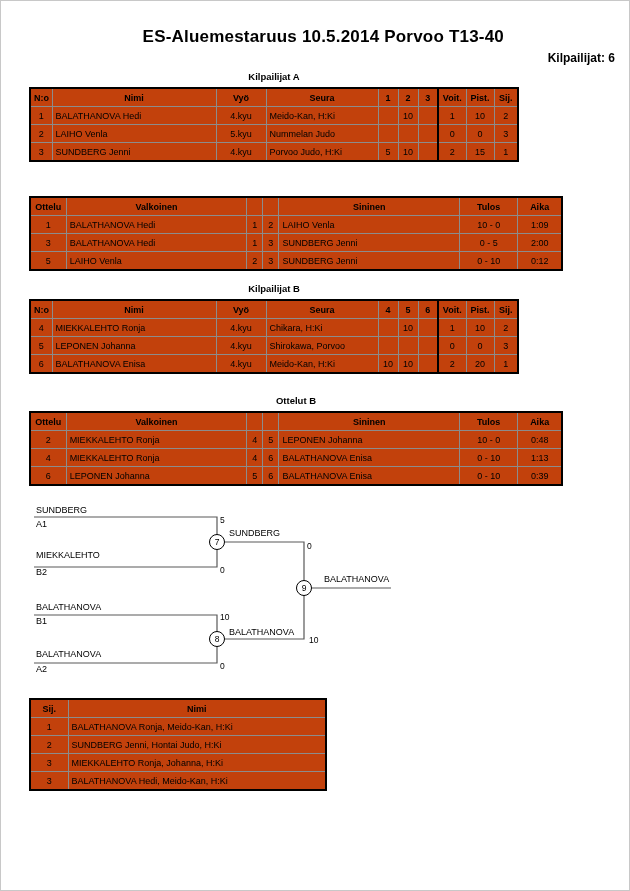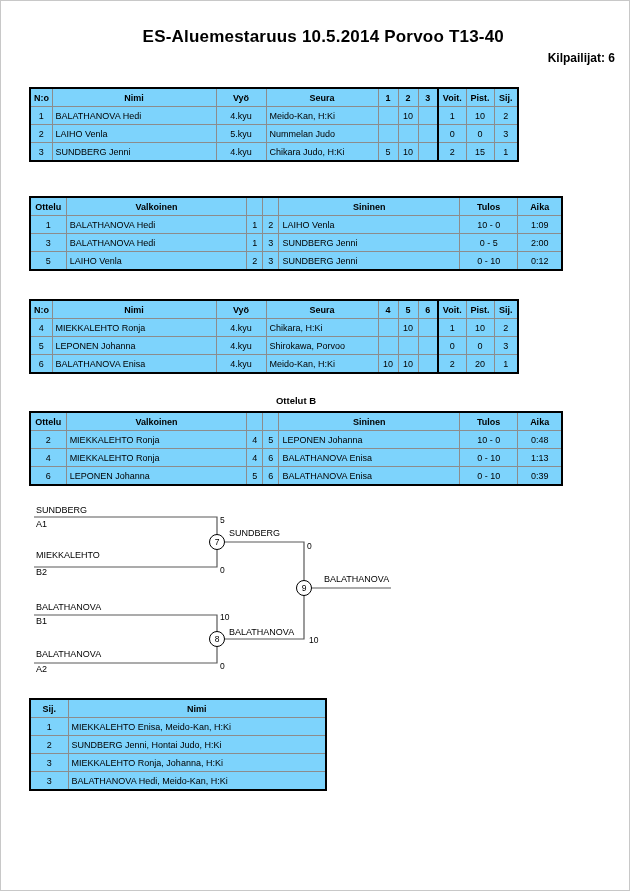--- a/index.html
+++ b/index.html
@@ -47,21 +47,21 @@
     font-size: 9.5px;
     font-weight: bold;
     text-align: center;
   }
 
   
   table.grid {
     position: absolute;
     border-collapse: collapse;
     font-size: 9px;
-    background: #7dd3fc;
+    background: #c2410c;
     table-layout: fixed;
   }
   table.grid th,
   table.grid td {
     border: 1px solid #8c8c8c;
     padding: 0 3px;
     height: 17px;
     line-height: 16px;
     overflow: hidden;
     white-space: nowrap;
@@ -115,20 +115,21 @@
   }
 </style>
 </head>
 <body>
 
 <div class="page">
 
   <div class="doc-title">ES-Aluemestaruus  10.5.2014  Porvoo   T13-40</div>
   <div class="competitor-count">Kilpailijat: 6</div>
 
+  <div class="caption" style="left:28px; top:70px; width:490px;">Kilpailijat A</div>
 
   <table class="grid" id="tbl-pool-a" style="left:28px; top:86px; width:488px;">
     <colgroup>
       <col style="width:22px">
         <col style="width:164px">
         <col style="width:50px">
         <col style="width:112px">
       <col style="width:20px">
         <col style="width:20px">
         <col style="width:20px">
@@ -172,21 +173,21 @@
         <td class="c"></td>
         <td class="c"></td>
         <td class="c thickleft">0</td>
         <td class="c">0</td>
         <td class="c">3</td>
       </tr>
       <tr>
         <td class="c">3</td>
         <td class="l">SUNDBERG Jenni</td>
         <td class="c">4.kyu</td>
-        <td class="l">Chikara Judo, H:Ki</td>
+        <td class="l">Porvoo Judo, H:Ki</td>
         <td class="c">5</td>
         <td class="c">10</td>
         <td class="c"></td>
         <td class="c thickleft">2</td>
         <td class="c">15</td>
         <td class="c">1</td>
       </tr>
     </tbody>
   </table>
 
@@ -236,20 +237,21 @@
         <td class="l">LAIHO Venla</td>
         <td class="c">2</td>
         <td class="c">3</td>
         <td class="l">SUNDBERG Jenni</td>
         <td class="c">0 - 10</td>
         <td class="c">0:12</td>
       </tr>
     </tbody>
   </table>
 
+  <div class="caption" style="left:28px; top:282px; width:490px;">Kilpailijat B</div>
 
   <table class="grid" id="tbl-pool-b" style="left:28px; top:298px; width:488px;">
     <colgroup>
       <col style="width:22px">
         <col style="width:164px">
         <col style="width:50px">
         <col style="width:112px">
       <col style="width:20px">
         <col style="width:20px">
         <col style="width:20px">
@@ -415,21 +417,21 @@
     </colgroup>
     <thead>
       <tr>
         <th class="c">Sij.</th>
         <th class="c">Nimi</th>
       </tr>
     </thead>
     <tbody>
       <tr>
         <td class="c">1</td>
-        <td class="l">MIEKKALEHTO Enisa, Meido-Kan, H:Ki</td>
+        <td class="l">BALATHANOVA Ronja, Meido-Kan, H:Ki</td>
       </tr>
       <tr>
         <td class="c">2</td>
         <td class="l">SUNDBERG Jenni, Hontai Judo, H:Ki</td>
       </tr>
       <tr>
         <td class="c">3</td>
         <td class="l">MIEKKALEHTO Ronja, Johanna, H:Ki</td>
       </tr>
       <tr>

